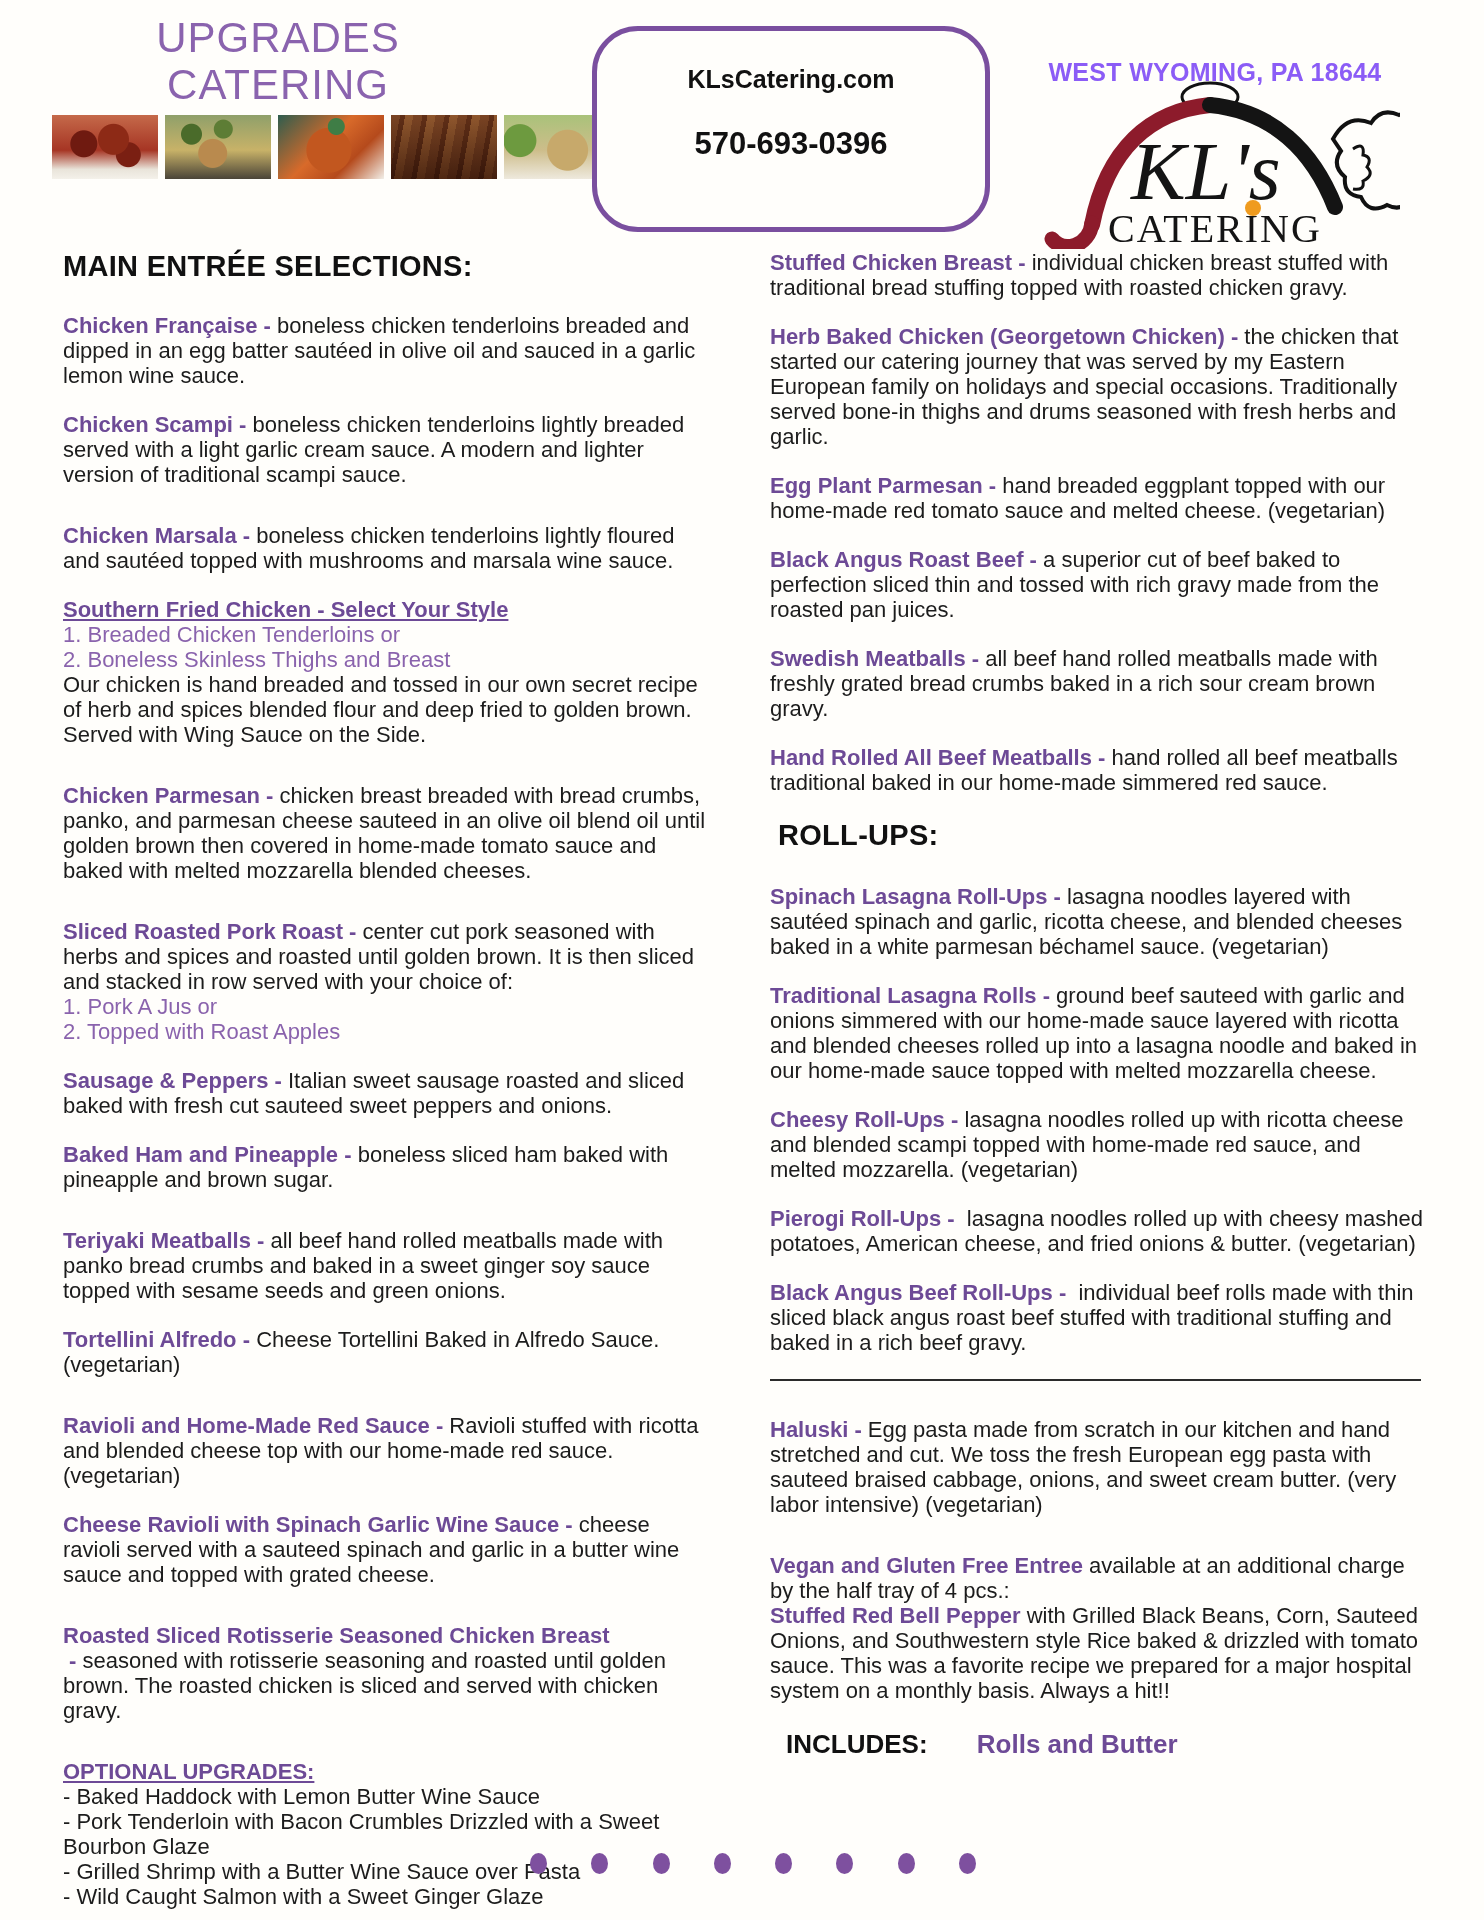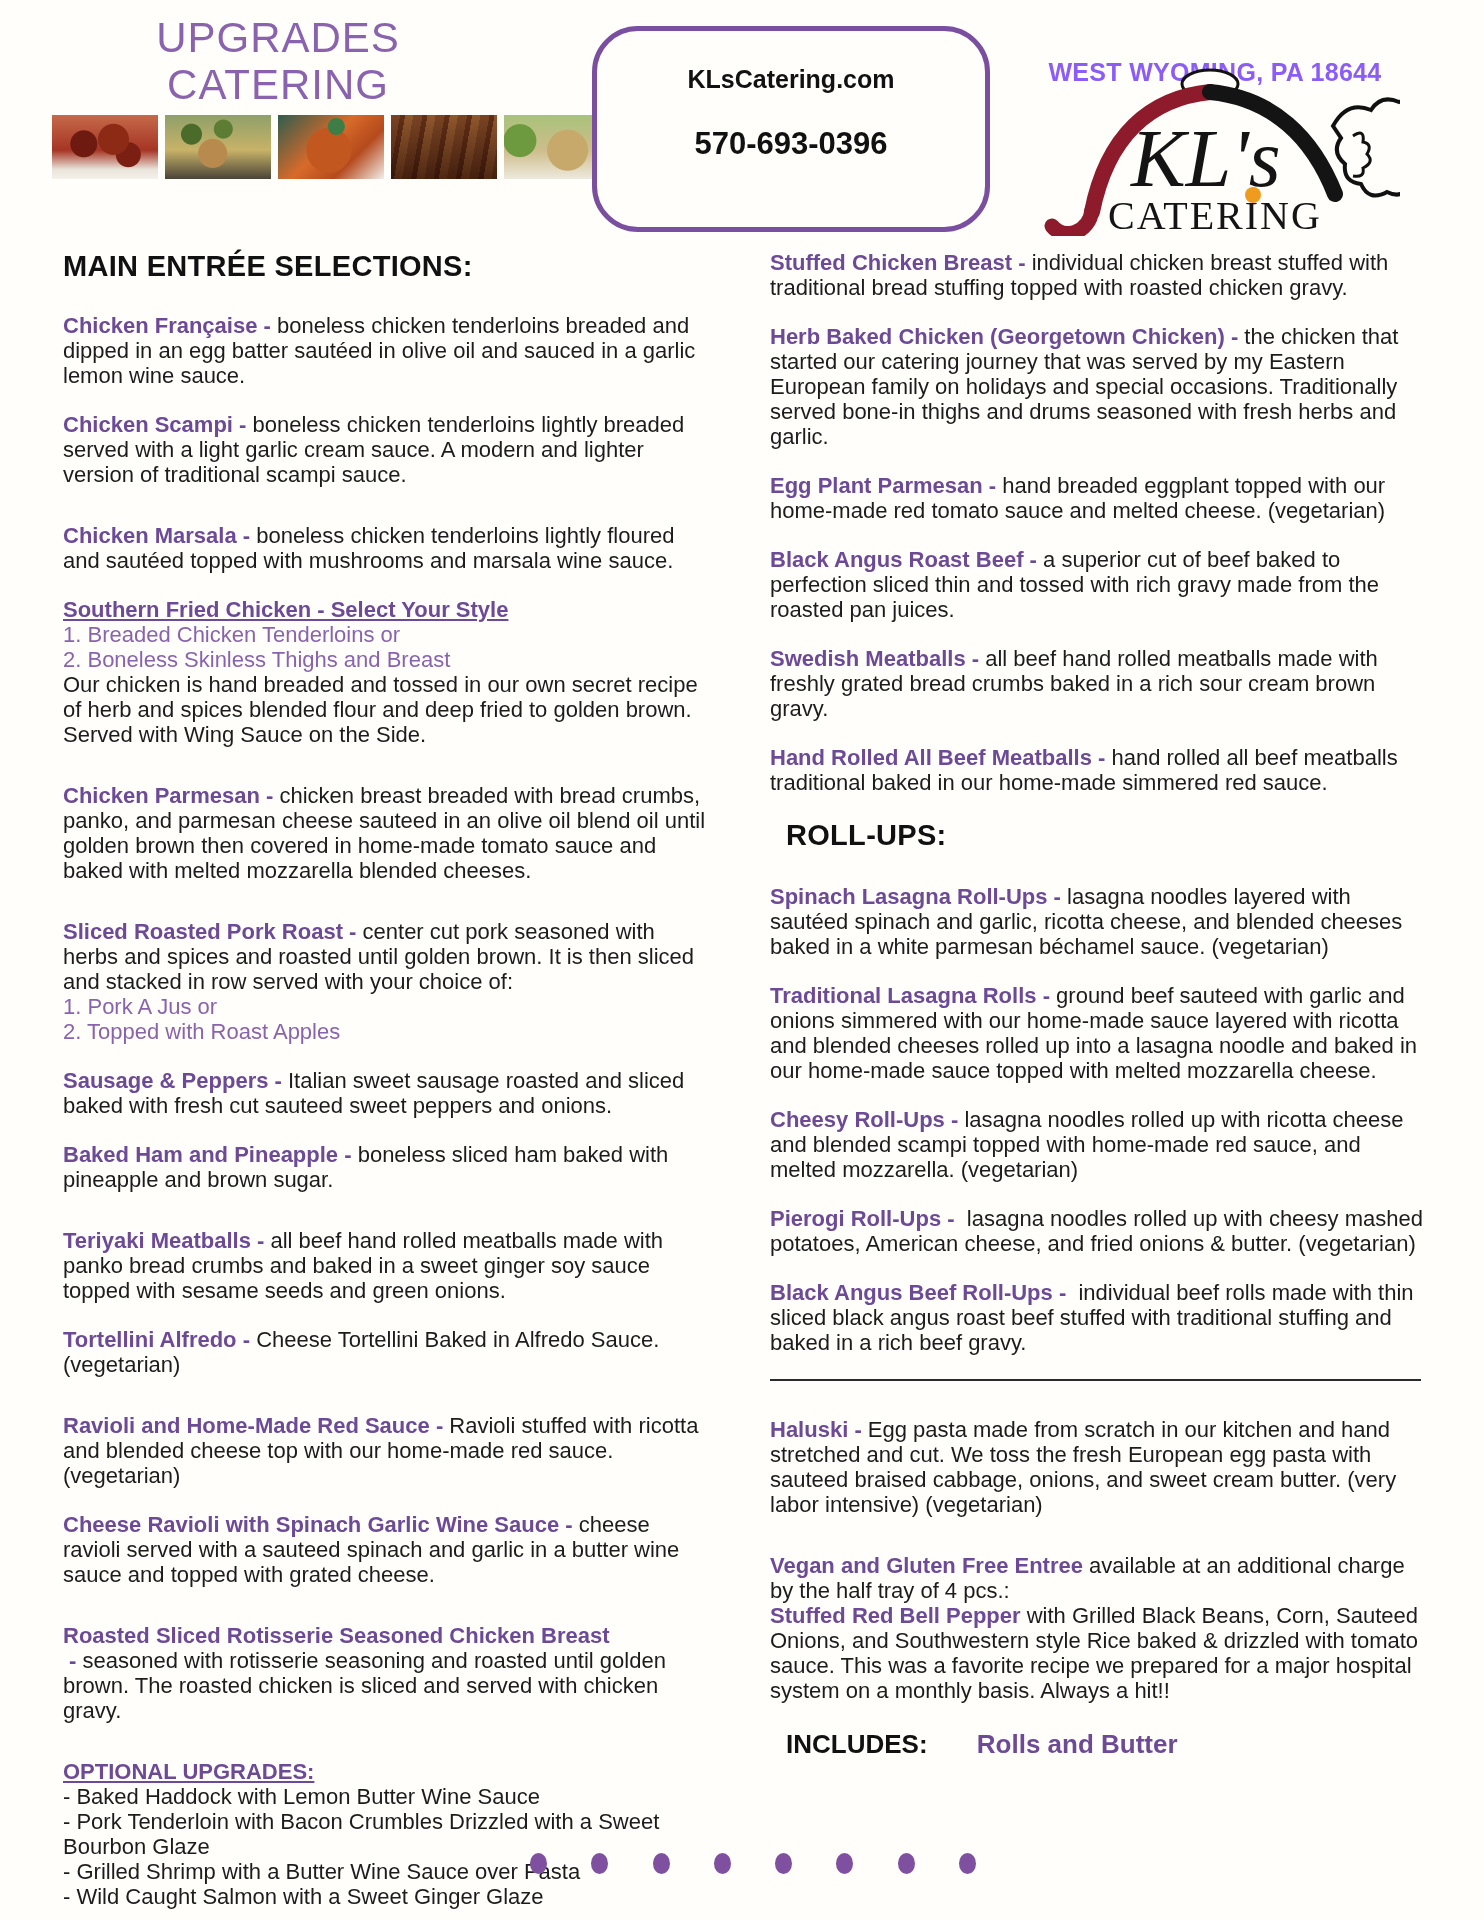--- a/index.html
+++ b/index.html
@@ -47,34 +47,34 @@
     border:5px solid #7a4f9f; border-radius:46px; background:#fffefb;
     text-align:center;
   }
   .website { margin-top:34px; font-size:25px; font-weight:bold; color:#111; }
   .phone   { margin-top:32px; font-size:31px; font-weight:bold; color:#111; }
 
   .location {
     position:absolute; left:1035px; top:28px; width:360px; text-align:center;
     font-size:25px; font-weight:bold; color:#8b5cf6; letter-spacing:0.3px;margin-top:30px;
   }
-  .logo { position:absolute; left:1035px; top:64px; width:365px; height:172px; }
+  .logo { position:absolute; left:1035px; top:77px; width:365px; height:172px; }
 
   
   .col { position:absolute; top:250px; }
   #left-col  { left:63px;  width:645px; }
   #right-col { left:770px; width:658px; }
 
   .col-heading {
     font-size:29px; font-weight:bold; color:#111; letter-spacing:0.3px;
     margin:0 0 30px 0;
   }
   .roll-heading {
     font-size:29px; font-weight:bold; color:#111; letter-spacing:0.3px;
-    margin:20px 0 32px 16px;
+    margin:20px 0 32px 8px;
   }
 
   .menu-item { font-size:22px; line-height:25px; margin:0 0 24px 0; color:#1c1c1c; }
   .menu-item.lg { margin-top:36px; }
   .item-title { color:#6d4a96; font-weight:bold; }
   .item-title.u { text-decoration:underline; }
   .sep { color:#6d4a96; font-weight:bold; white-space:pre; }
   .pline { display:block; color:#8a63ad; }
   .bline { display:block; color:#1c1c1c; }
 

